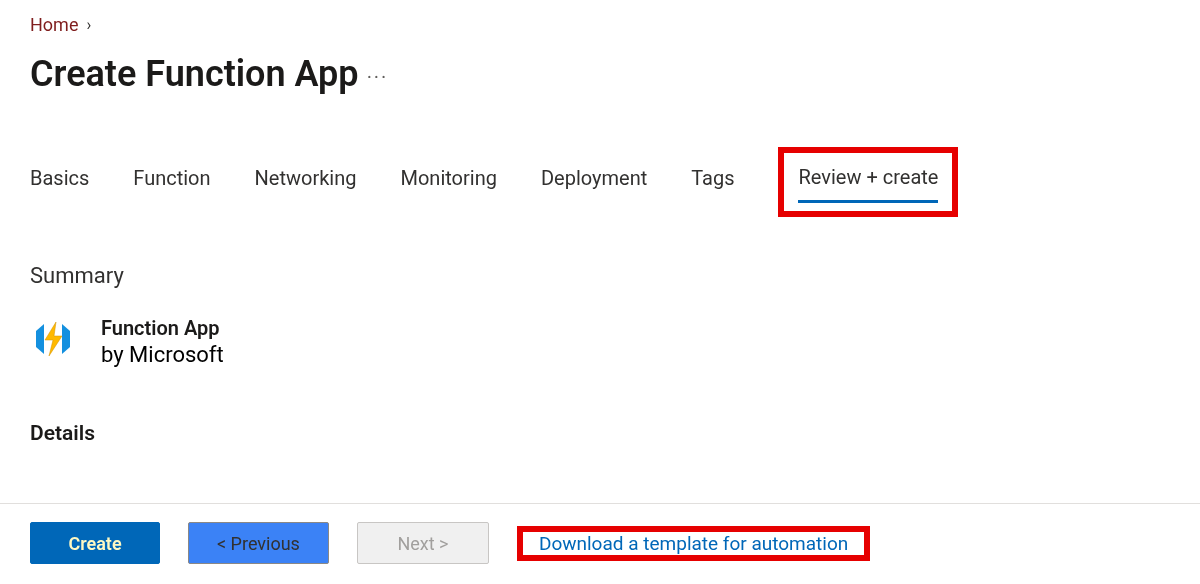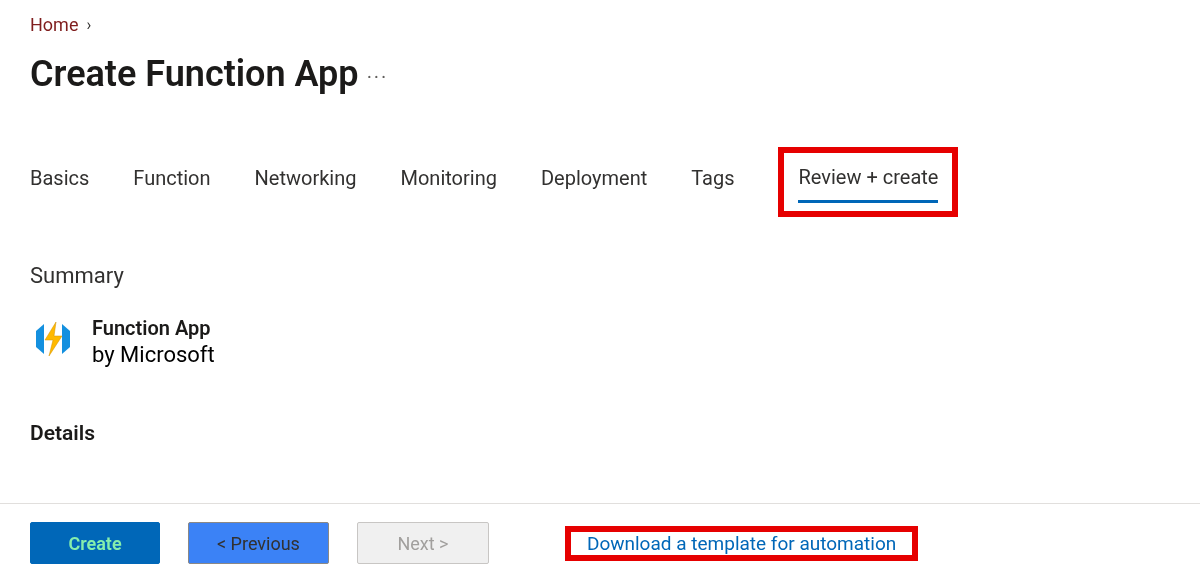--- a/index.html
+++ b/index.html
@@ -79,21 +79,21 @@
     }
     .section-heading {
       font-size: 22px;
       font-weight: 400;
       color: #323130;
       margin-bottom: 28px;
     }
     .summary-row {
       display: flex;
       align-items: flex-start;
-      gap: 16px;
+      gap: 25px;
       margin-bottom: 54px;
     }
     .app-icon svg { display: block; }
     .app-name {
       font-size: 20px;
       font-weight: 600;
       color: #1b1a19;
       margin-bottom: 2px;
     }
     .app-publisher {
@@ -124,21 +124,21 @@
       height: 42px;
       border-radius: 2px;
       cursor: pointer;
       display: inline-flex;
       align-items: center;
       justify-content: center;
       padding: 0 28px;
     }
     .btn-primary {
       background: #0067b8;
-      color: #86efac;
+      color: #fef9c3;
       border: 1px solid #0067b8;
       min-width: 130px;
       font-weight: 600;
     }
     .btn-secondary {
       background: #3b82f6;
       color: #323130;
       border: 1px solid #8a8886;
       min-width: 132px;
     }
@@ -149,21 +149,20 @@
       min-width: 132px;
       cursor: default;
     }
     .download-link {
       color: #0067b8;
       font-size: 19px;
       text-decoration: none;
     }
     .download-wrap {
       padding: 0 16px;
-      margin-left: 48px;
     }
   </style>
 </head>
 <body>
 
 <div class="page">
   <nav class="breadcrumb">
     <a href="#">Home</a>
     <span class="chevron">›</span>
   </nav>

